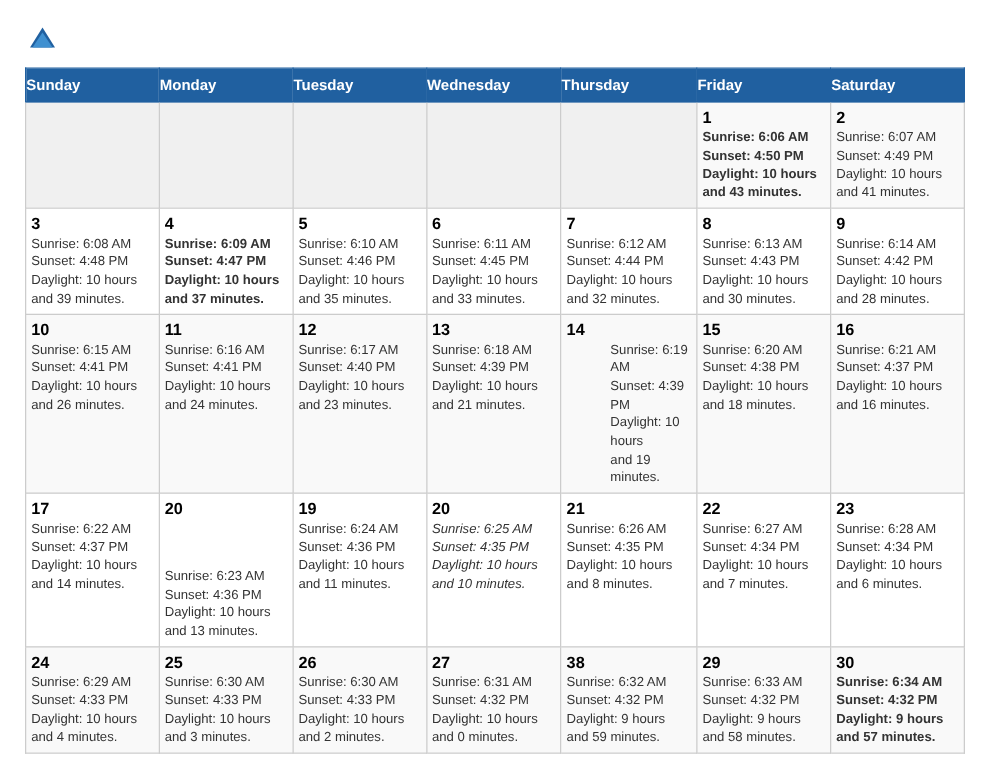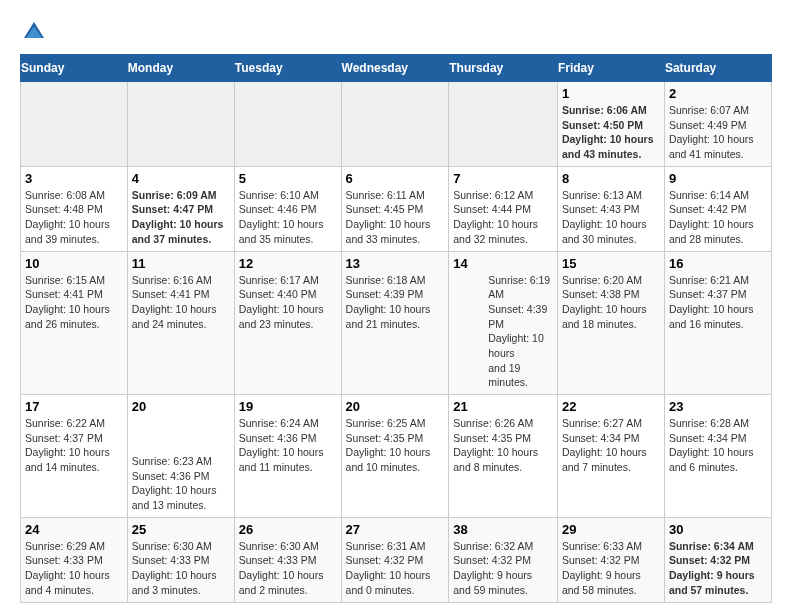--- a/index.html
+++ b/index.html
@@ -307,21 +307,21 @@
             <span class="day-number">19</span>
             <div class="cell-info" style="white-space: pre-line;">Sunrise: 6:24 AM
 Sunset: 4:36 PM
 Daylight: 10 hours
 and 11 minutes.</div>
           </div>
         </td>
         <td>
           <div class="cell-content">
             <span class="day-number">20</span>
-            <div class="cell-info" style="white-space: pre-line;">Sunrise: 6:25 AM
+            <div class="cell-info" style="white-space: pre-line; font-style: italic;">Sunrise: 6:25 AM
 Sunset: 4:35 PM
 Daylight: 10 hours
 and 10 minutes.</div>
           </div>
         </td>
         <td>
           <div class="cell-content">
             <span class="day-number">21</span>
             <div class="cell-info" style="white-space: pre-line;">Sunrise: 6:26 AM
 Sunset: 4:35 PM

